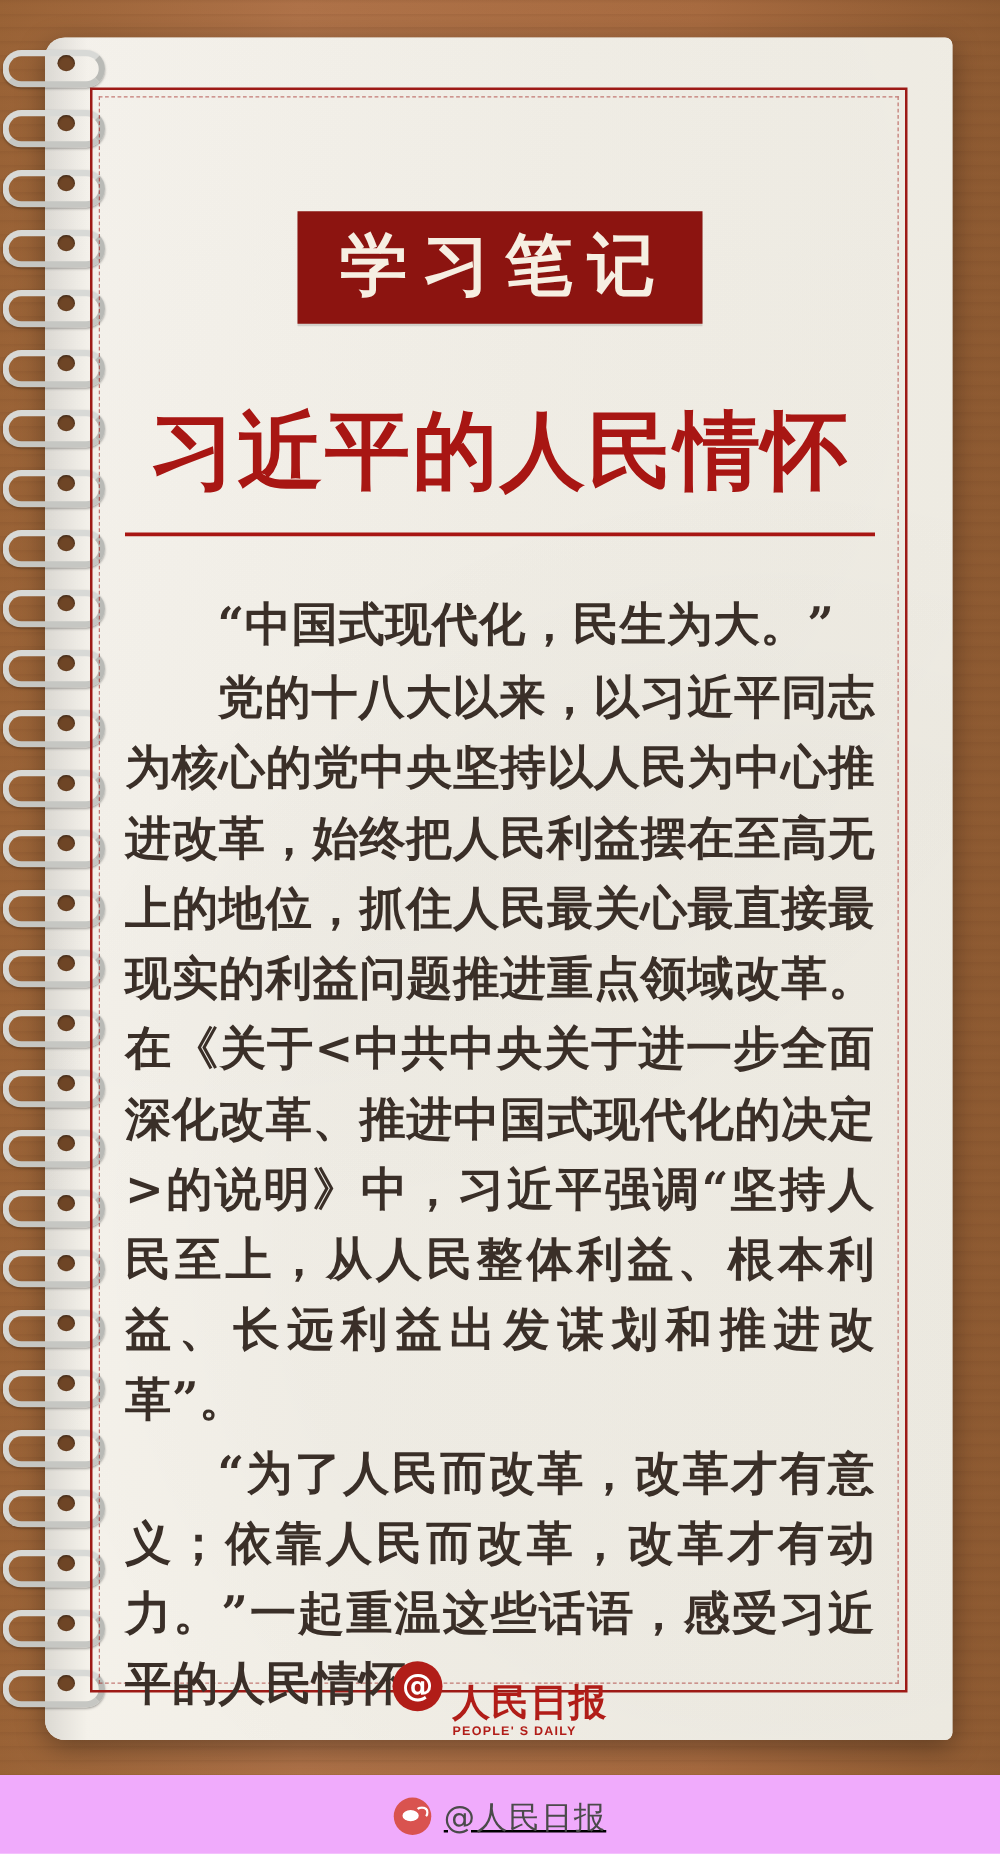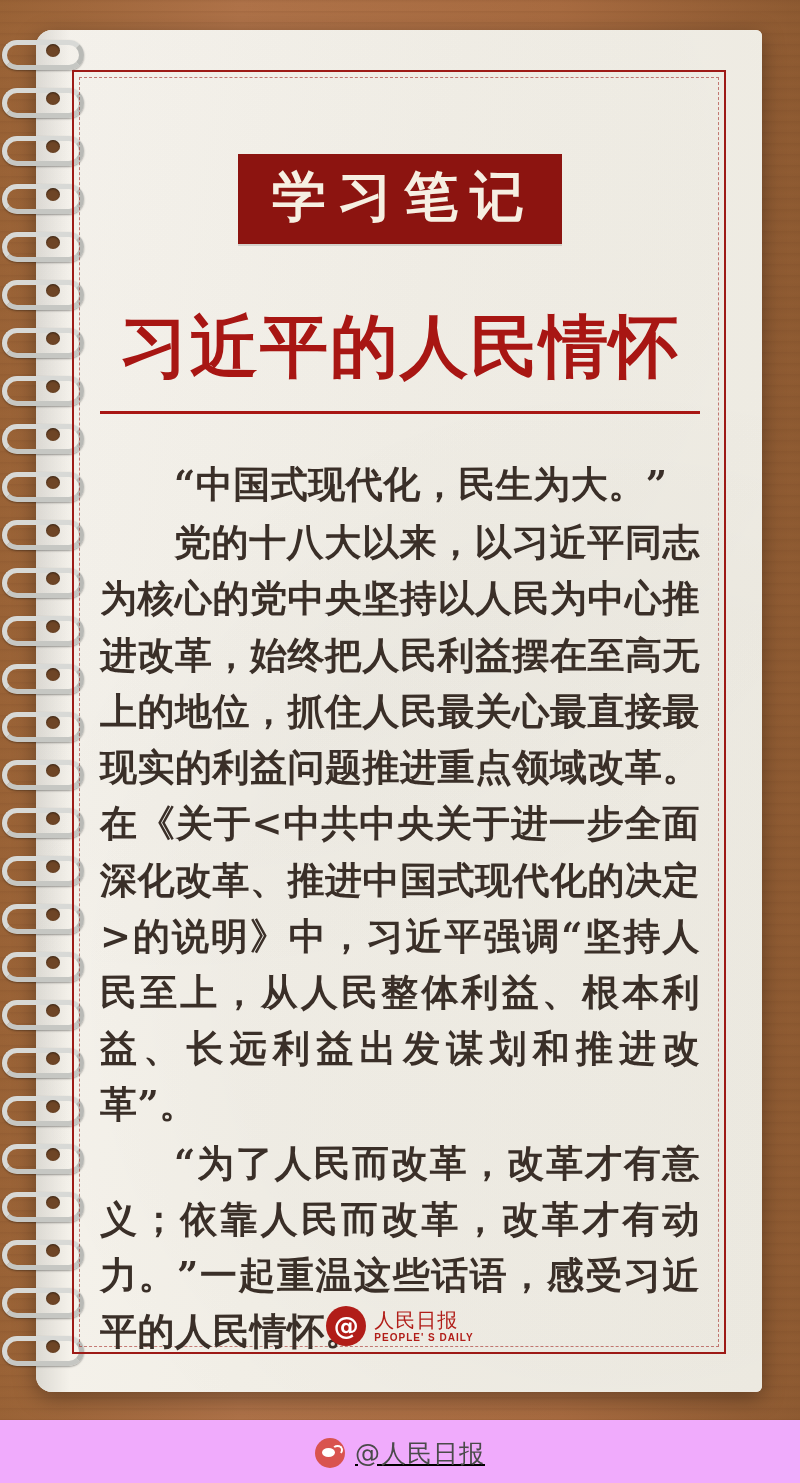--- a/index.html
+++ b/index.html
@@ -127,21 +127,21 @@
   .content {
     position: absolute;
     left: 100px;
     top: 100px;
     width: 600px;
   }
 
   .badge-wrap {
     display: flex;
     justify-content: center;
-    margin-top: 54px;
+    margin-top: 69px;
   }
   .badge {
     background: #8c1410;
     color: #f6efe2;
     font-family: "DejaVu Sans", "Liberation Sans", sans-serif;
     font-weight: bold;
     font-size: 54px;
     letter-spacing: 12px;
     padding: 12px 26px 16px 34px;
     line-height: 1.15;
@@ -209,23 +209,24 @@
   }
   .logo-text-wrap {
     display: flex;
     flex-direction: column;
     align-items: flex-start;
     line-height: 1;
   }
   .logo-cn {
     color: #b11d18;
     font-family: "DejaVu Sans", "Liberation Sans", sans-serif;
-    font-weight: normal;
-    font-size: 20px;
+    font-weight: bold;
+    font-size: 30px;
     letter-spacing: 1px;
+    margin-top: 42px;
   }
   .logo-en {
     color: #b11d18;
     font-family: "Liberation Sans", sans-serif;
     font-weight: bold;
     font-size: 10px;
     letter-spacing: 1px;
     margin-top: 3px;
   }
 

